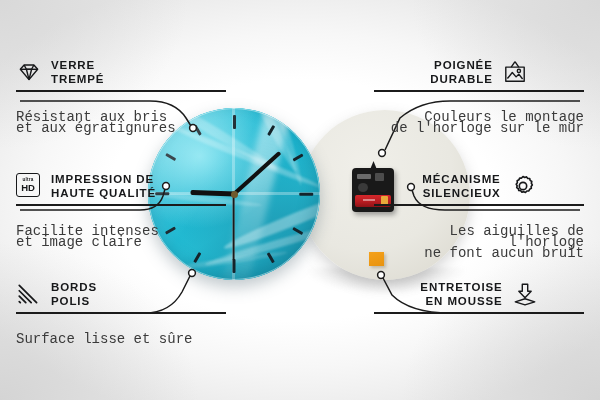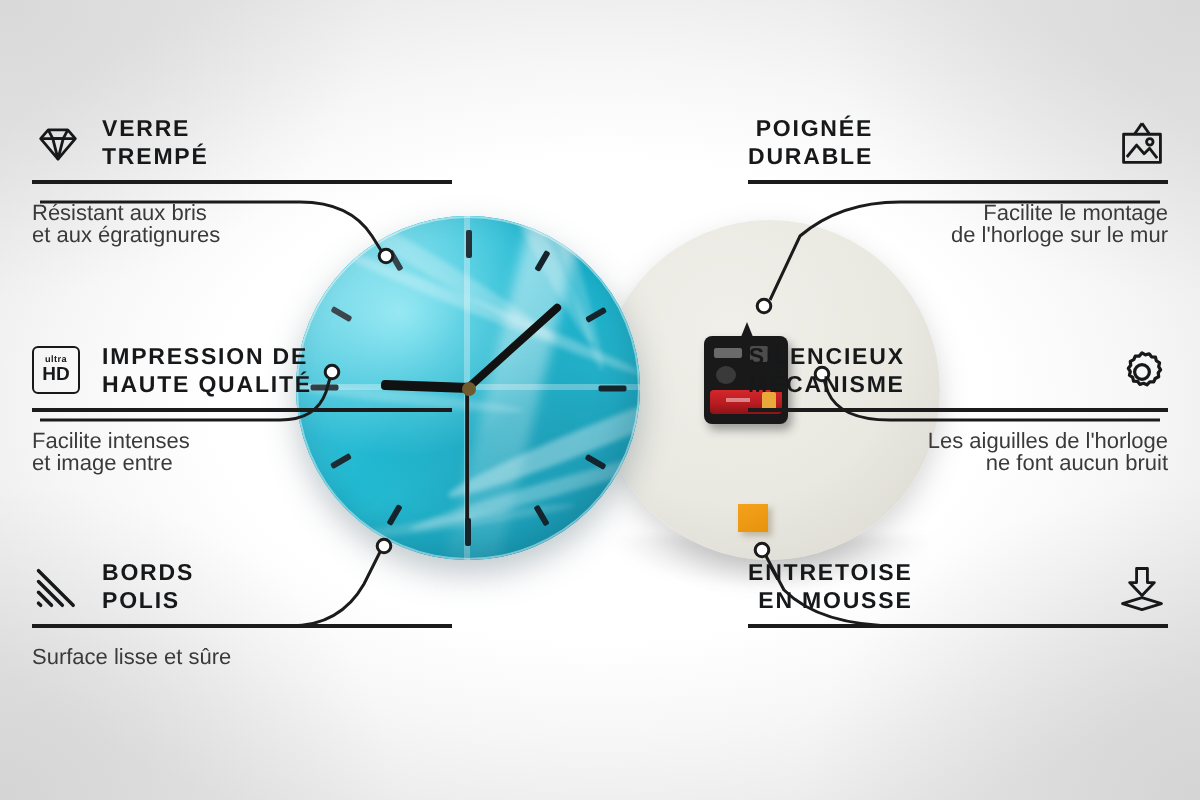--- a/index.html
+++ b/index.html
@@ -118,31 +118,31 @@
   .hand-second { width:1.6px;height:66px; margin-left:-0.8px; margin-top:-66px; background:#1a1a1a; }
   .hand-cap {
     position:absolute; left:50%; top:50%; width:7px; height:7px; margin:-3.5px 0 0 -3.5px;
     border-radius:50%; background:#6f5a2e;
   }
 
   
   .callout { position:absolute; width:210px; }
   .callout .head { display:flex; align-items:center; gap:9px; }
   .callout.left .head { justify-content:flex-start; }
-  .callout.right .head { justify-content:space-between; }
+  .callout.right .head { justify-content:center; }
   .title {
     font-family:Liberation Sans, sans-serif;
     font-weight:bold; font-size:11.5px; letter-spacing:.9px;
     color:#17181a; line-height:14px; text-transform:uppercase;
   }
   .callout.right .title { text-align:right; }
   .rule { height:1.6px; background:#1b1b1b; margin-top:4px; }
   .desc {
-    font-family:Liberation Sans, sans-serif;
-    font-size:11px; line-height:11px; color:#3a3a3a; margin-top:10px;
+    font-family:Liberation Mono, monospace;
+    font-size:14px; line-height:11px; color:#3a3a3a; margin-top:20px;
   }
   .callout.right .desc { text-align:right; }
   .ico { flex:0 0 auto; width:26px; height:26px; color:#17181a; }
   .ico svg { display:block; width:26px; height:26px; }
 
   .hd-badge {
     width:24px; height:24px; border:1.6px solid #17181a; border-radius:3px;
     display:flex; flex-direction:column; align-items:center; justify-content:center;
     line-height:1; color:#17181a;
   }
@@ -278,21 +278,21 @@
         </span>
       </span>
       <span>
         <span class="title" style="display:block">IMPRESSION DE</span>
         <span class="title" style="display:block">HAUTE QUALITÉ</span>
       </span>
     </div>
     <div class="rule"></div>
     <div class="desc">
       <span style="display:block">Facilite intenses</span>
-      <span style="display:block">et image entre</span>
+      <span style="display:block">et image claire</span>
     </div>
   </div>
 
   <div class="callout left" id="c-bords">
     <div class="head">
       <span class="ico">
         <svg viewBox="0 0 24 24" fill="none" stroke="currentColor" stroke-width="1.6" stroke-linecap="round">
           <path d="M3 4 L19 20"></path>
             <path d="M3 9 L14 20"></path>
             <path d="M3 14 L9 20"></path>
@@ -320,30 +320,30 @@
         <svg viewBox="0 0 24 24" fill="none" stroke="currentColor" stroke-width="1.3" stroke-linejoin="round">
           <path d="M12 2.5 L8.5 7.5 M12 2.5 L15.5 7.5"></path>
           <rect x="3.5" y="7.5" width="17" height="13"></rect>
           <path d="M5 18 L9.5 12.5 L13 16.5 L15.5 14 L19 18.5"></path>
           <circle cx="15.6" cy="11" r="1.5"></circle>
         </svg>
       </span>
     </div>
     <div class="rule"></div>
     <div class="desc">
-      <span style="display:block">Facilite le montage</span>
+      <span style="display:block">Couleurs le montage</span>
       <span style="display:block">de l'horloge sur le mur</span>
     </div>
   </div>
 
   <div class="callout right" id="c-mecanisme">
     <div class="head">
       <span>
+        <span class="title" style="display:block">MÉCANISME</span>
         <span class="title" style="display:block">SILENCIEUX</span>
-        <span class="title" style="display:block">MÉCANISME</span>
       </span>
       <span class="ico">
         <svg viewBox="0 0 24 24" fill="none" stroke="currentColor" stroke-width="1.5" stroke-linejoin="round">
           <path d="M12 3.2 l1.6 .9 1.7-.5 1.1 1.4 1.8 .1 .4 1.7 1.5 1 -.4 1.7 .9 1.5 -1.1 1.4 .2 1.8 -1.6 .8 -.7 1.6 -1.8 0 -1.3 1.3 -1.6-.7 -1.7 .5 -1.1-1.4 -1.8-.1 -.4-1.7 -1.5-1 .4-1.7 -.9-1.5 1.1-1.4 -.2-1.8 1.6-.8 .7-1.6 1.8 0 Z"></path>
           <circle cx="12" cy="12" r="3.4"></circle>
         </svg>
       </span>
     </div>
     <div class="rule"></div>
     <div class="desc">

